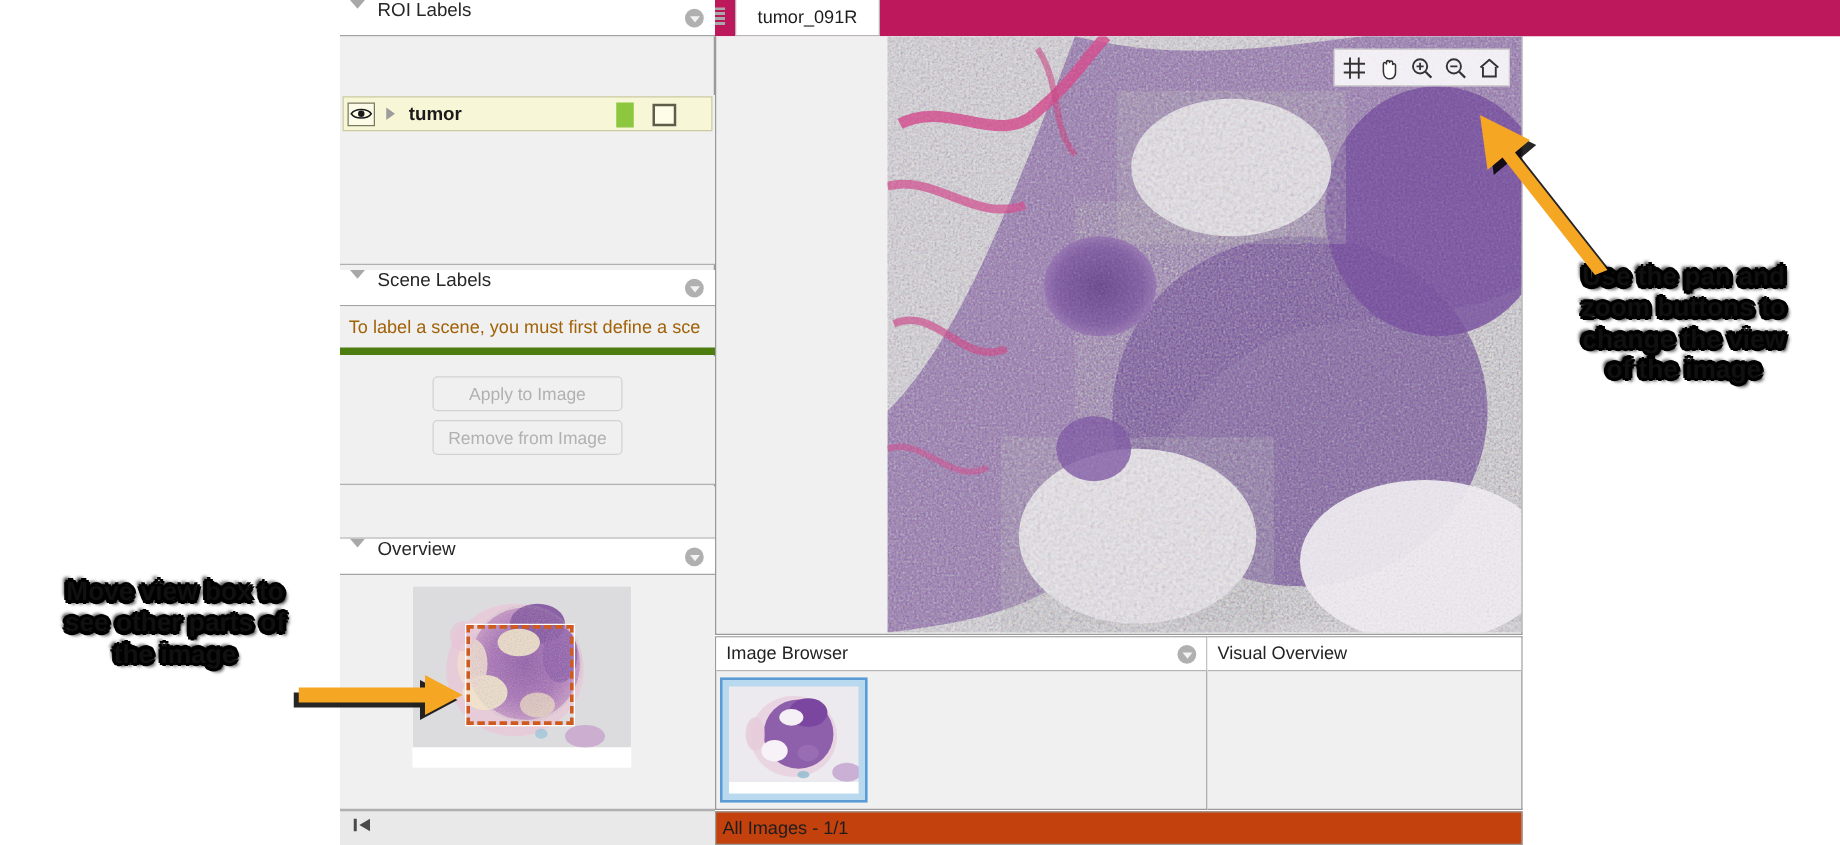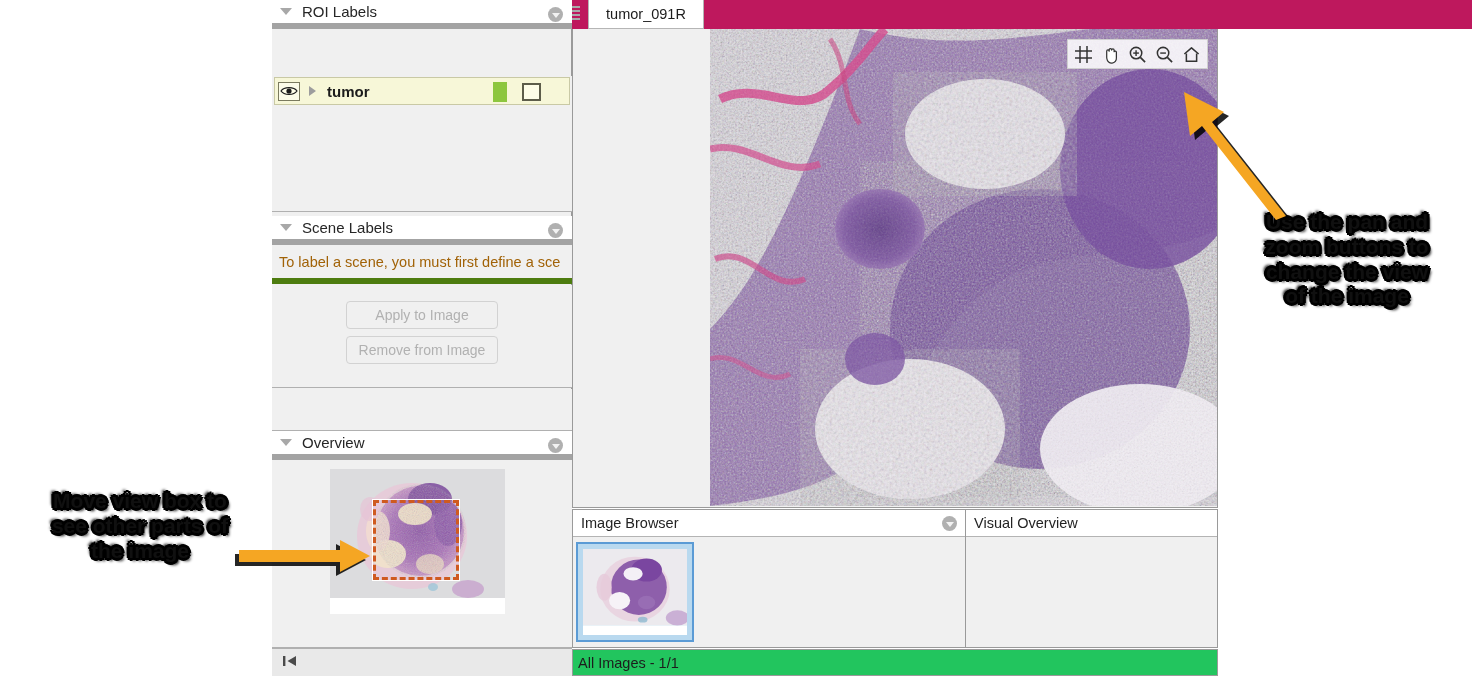--- a/index.html
+++ b/index.html
@@ -15,22 +15,22 @@
   
   .left-panel {
     position: absolute; left: 272px; top: 0; width: 300px; height: 676px;
     background: #f0f0f0;
     border-right: 1px solid #9a9a9a;
   }
   .panel-header {
     position: relative;
     height: 29px;
     background: #ffffff;
-    border-bottom: 6px solid #a3a3a3;
-    display: flex; align-items: center;
+    border-bottom: 1px solid #a3a3a3;
+    display: flex; align-items: flex-start;
     padding-left: 8px;
     font-size: 15px; color: #2b2b2b;
   }
   .tri-down {
     width: 0; height: 0;
     border-left: 6px solid transparent;
     border-right: 6px solid transparent;
     border-top: 7px solid #a8a8a8;
     margin-right: 10px;
   }
@@ -150,35 +150,35 @@
     border:2px solid #5b9bd5;background:#b9d9ef;padding:5px;
   }
   .thumb-img{width:100%;height:100%;}
 
   .summary-panel{
     position:absolute;left:966px;top:509px;width:252px;height:139px;background:#f0f0f0;
     border:1px solid #9a9a9a;border-left:none;
   }
   .status-bar{
     position:absolute;left:572px;top:649px;width:646px;height:27px;
-    background:#22c55e;border:1px solid #9a9a9a;
+    background:#c2410c;border:1px solid #9a9a9a;
     display:flex;align-items:center;padding-left:5px;
     font-size:14.5px;color:#1d1d1d;
   }
 
   
   .callout{
     position:absolute; text-align:center; line-height:1.18;
     font-size:21px; font-weight:bold; color:#101010;
     text-shadow:
       -2px -2px 0 #000, 2px -2px 0 #000, -2px 2px 0 #000, 2px 2px 0 #000,
       -3px 0 0 #000, 3px 0 0 #000, 0 -3px 0 #000, 0 3px 0 #000,
       -3px -3px 3px #000, 3px 3px 3px #000;
   }
-  .callout-left{left:4px;top:462px;width:272px;margin-top:27px;}
+  .callout-left{left:4px;top:462px;width:272px;}
   .callout-right{left:1222px;top:210px;width:250px;}
   .arrow-svg{position:absolute;}
 </style>
 </head>
 <body>
 
 <div id="root">
 
   <div class="left-panel">
 

